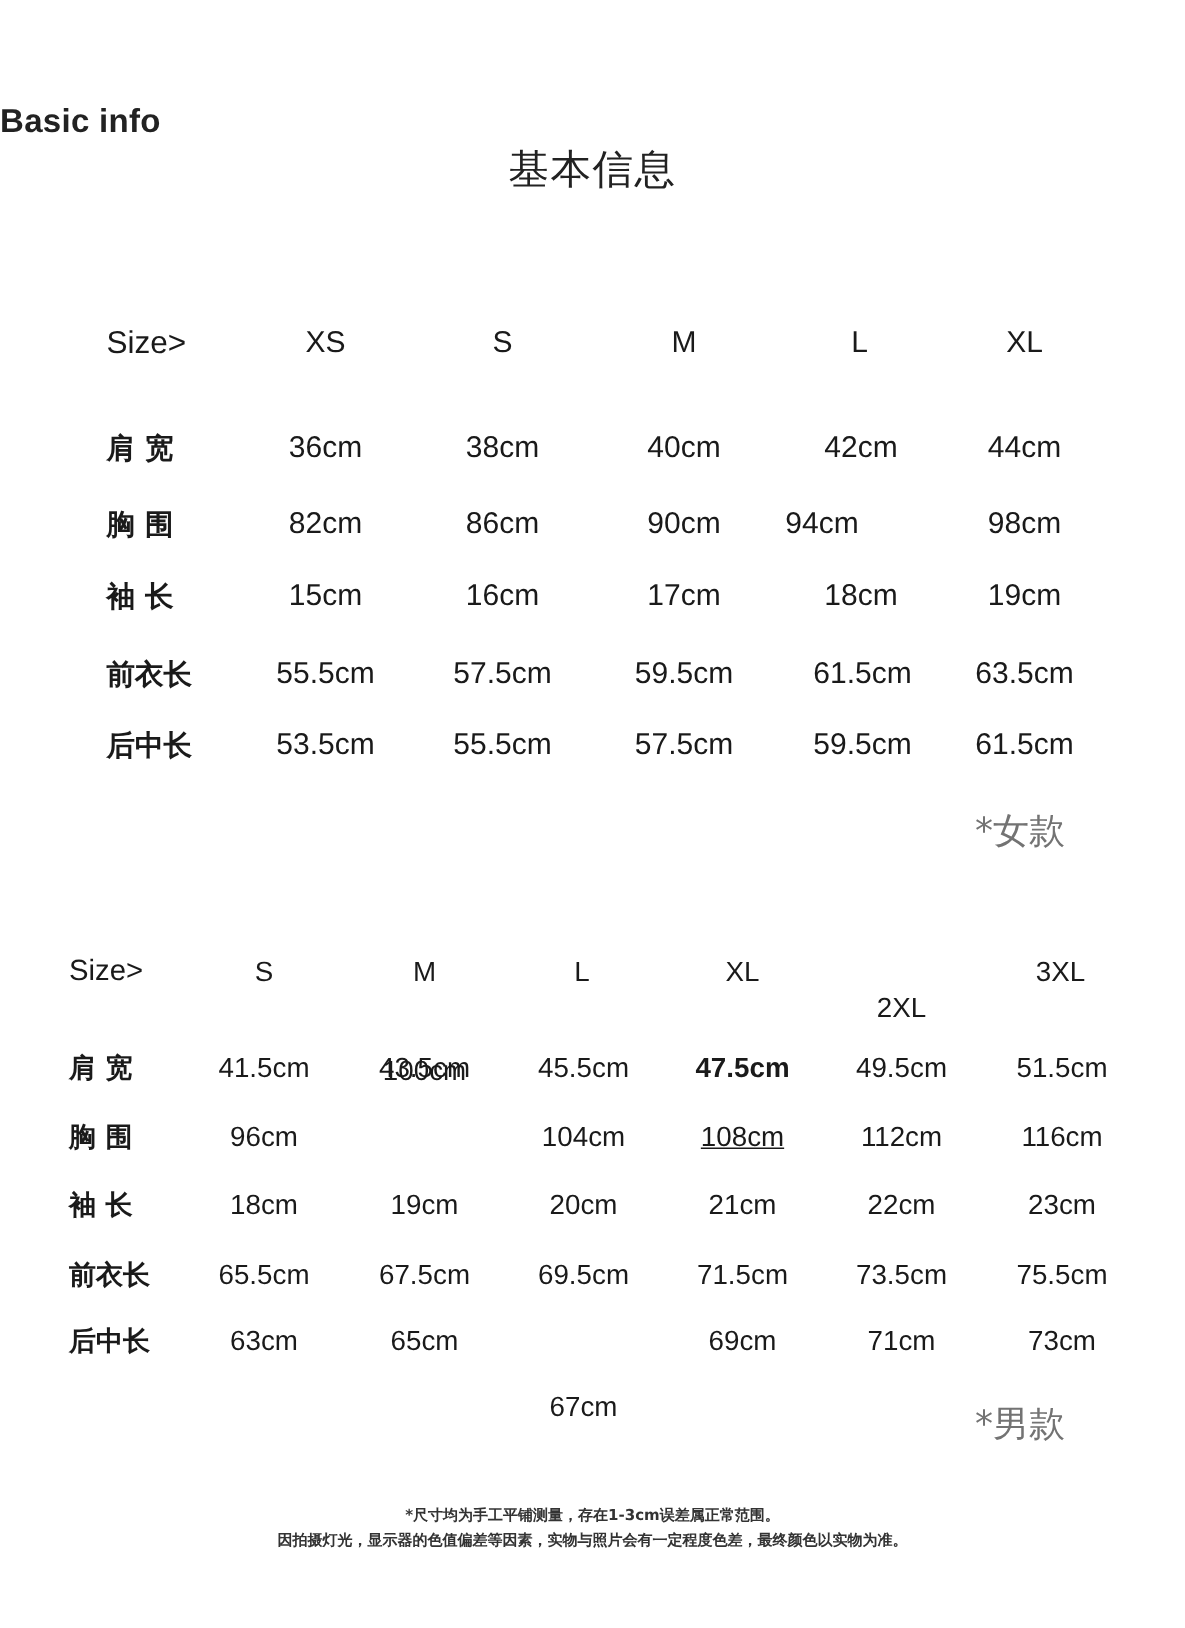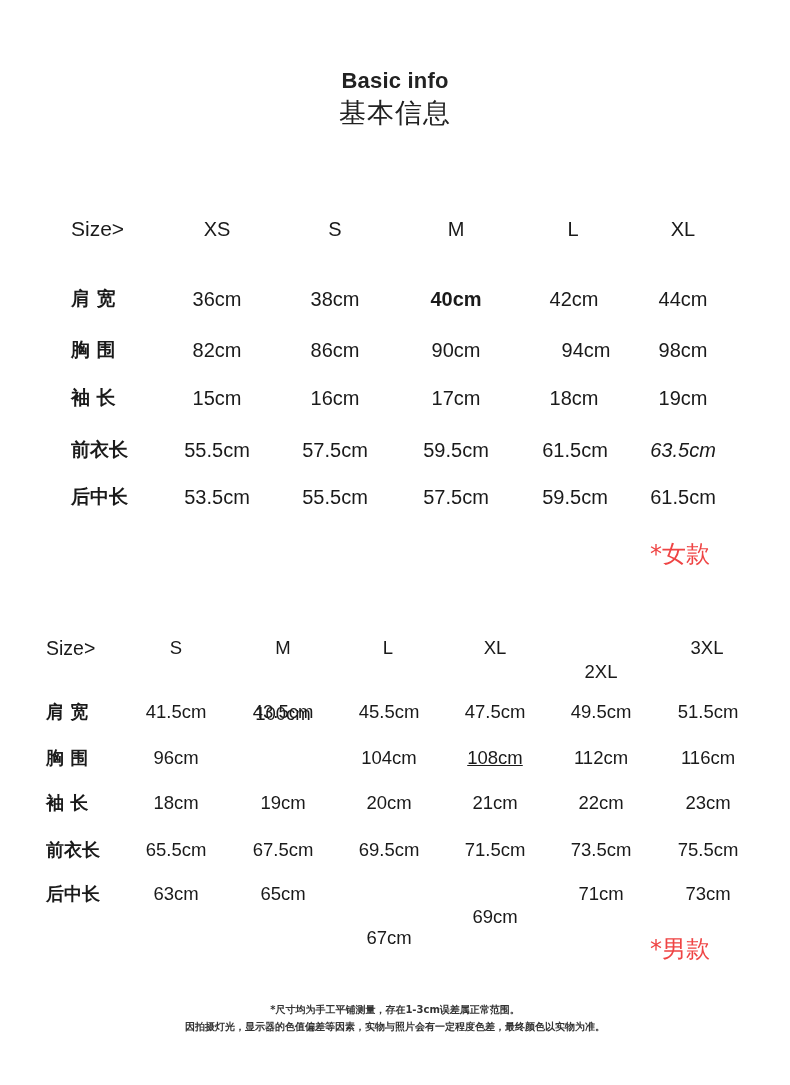--- a/index.html
+++ b/index.html
@@ -1,37 +1,37 @@
 <!DOCTYPE html>
 <html><head>
 <meta charset="utf-8">
 <style>
   html, body { margin: 0; padding: 0; background: #ffffff; }
   body {
     width: 790px; height: 1085px; position: relative; overflow: hidden;
     font-family: "Liberation Sans", "DejaVu Sans", sans-serif; color: #1a1a1a;
   }
-  .title-en { position: absolute; top: 68px; left: 0; width: 790px; text-align: center;
+  .title-en { position: absolute; top: 68px; left: 0; width: 790px; 
     font-size: 22px; font-weight: bold; color: #222; letter-spacing: 0.2px; }
   .title-cn { position: absolute; top: 95px; left: 0; width: 790px; text-align: center;
     font-family: "DejaVu Sans", sans-serif; font-size: 27px; color: #222; letter-spacing: 1px; }
 
   .tbl { position: absolute; left: 0; top: 0; width: 790px; }
   .cell { position: absolute; transform: translate(-50%, -50%); white-space: nowrap;
     font-size: 20px; color: #1a1a1a; }
   .rowlabel { position: absolute; transform: translateY(-50%); white-space: nowrap;
     font-family: "DejaVu Sans", sans-serif; font-size: 19px; font-weight: bold; color: #1a1a1a; }
   .sizelabel { position: absolute; transform: translateY(-50%); white-space: nowrap;
     font-size: 21px; color: #1a1a1a; }
 
   .t2 .cell { font-size: 18.5px; }
   .t2 .rowlabel { font-size: 18px; }
   .t2 .sizelabel { font-size: 19.5px; }
 
-  .tag { position: absolute; font-family: "DejaVu Sans", sans-serif; font-size: 24px; color: #ef4444; }
+  .tag { position: absolute; font-family: "DejaVu Sans", sans-serif; font-size: 24px; color: #737373; }
 
   .note { position: absolute; left: 0; width: 790px; text-align: center;
     font-family: "DejaVu Sans", sans-serif; font-size: 10px; color: #333; font-weight: bold; }
 </style>
 </head>
 <body>
 
 <div class="title-en">Basic info</div>
 <div class="title-cn">基本信息</div>
 
@@ -39,44 +39,44 @@
   <div class="sizelabel" style="left:71px; top:229px;">Size&gt;</div>
   <div class="cell" style="left:217px; top:229px;">XS</div>
   <div class="cell" style="left:335px; top:229px;">S</div>
   <div class="cell" style="left:456px; top:229px;">M</div>
   <div class="cell" style="left:573px; top:229px;">L</div>
   <div class="cell" style="left:683px; top:229px;">XL</div>
 
   <div class="rowlabel" style="left:71px; top:299px;">肩 宽</div>
   <div class="cell" style="left:217px; top:299px;">36cm</div>
   <div class="cell" style="left:335px; top:299px;">38cm</div>
-  <div class="cell" style="left:456px; top:299px;font-weight:bold;">40cm</div>
+  <div class="cell" style="left:456px; top:299px;">40cm</div>
   <div class="cell" style="left:574px; top:299px;">42cm</div>
   <div class="cell" style="left:683px; top:299px;">44cm</div>
 
   <div class="rowlabel" style="left:71px; top:350px;">胸 围</div>
   <div class="cell" style="left:217px; top:350px;">82cm</div>
   <div class="cell" style="left:335px; top:350px;">86cm</div>
   <div class="cell" style="left:456px; top:350px;">90cm</div>
-  <div class="cell" style="left:586px; top:350px;">94cm</div>
+  <div class="cell" style="left:548px; top:350px;">94cm</div>
   <div class="cell" style="left:683px; top:350px;">98cm</div>
 
   <div class="rowlabel" style="left:71px; top:398px;">袖 长</div>
   <div class="cell" style="left:217px; top:398px;">15cm</div>
   <div class="cell" style="left:335px; top:398px;">16cm</div>
   <div class="cell" style="left:456px; top:398px;">17cm</div>
   <div class="cell" style="left:574px; top:398px;">18cm</div>
   <div class="cell" style="left:683px; top:398px;">19cm</div>
 
   <div class="rowlabel" style="left:71px; top:450px;">前衣长</div>
   <div class="cell" style="left:217px; top:450px;">55.5cm</div>
   <div class="cell" style="left:335px; top:450px;">57.5cm</div>
   <div class="cell" style="left:456px; top:450px;">59.5cm</div>
   <div class="cell" style="left:575px; top:450px;">61.5cm</div>
-  <div class="cell" style="left:683px; top:450px;font-style:italic;">63.5cm</div>
+  <div class="cell" style="left:683px; top:450px;">63.5cm</div>
 
   <div class="rowlabel" style="left:71px; top:497px;">后中长</div>
   <div class="cell" style="left:217px; top:497px;">53.5cm</div>
   <div class="cell" style="left:335px; top:497px;">55.5cm</div>
   <div class="cell" style="left:456px; top:497px;">57.5cm</div>
   <div class="cell" style="left:575px; top:497px;">59.5cm</div>
   <div class="cell" style="left:683px; top:497px;">61.5cm</div>
 </div>
 
 <div class="tag" style="left:650px; top:538px;">*女款</div>
@@ -87,21 +87,21 @@
   <div class="cell" style="left:283px; top:648px;">M</div>
   <div class="cell" style="left:388px; top:648px;">L</div>
   <div class="cell" style="left:495px; top:648px;">XL</div>
   <div class="cell" style="left:601px; top:648px;margin-top:24px;">2XL</div>
   <div class="cell" style="left:707px; top:648px;">3XL</div>
 
   <div class="rowlabel" style="left:46px; top:712px;">肩 宽</div>
   <div class="cell" style="left:176px; top:712px;">41.5cm</div>
   <div class="cell" style="left:283px; top:712px;">43.5cm</div>
   <div class="cell" style="left:389px; top:712px;">45.5cm</div>
-  <div class="cell" style="left:495px; top:712px;">47.5cm</div>
+  <div class="cell" style="left:495px; top:712px;font-weight:bold;">47.5cm</div>
   <div class="cell" style="left:601px; top:712px;">49.5cm</div>
   <div class="cell" style="left:708px; top:712px;">51.5cm</div>
 
   <div class="rowlabel" style="left:46px; top:758px;">胸 围</div>
   <div class="cell" style="left:176px; top:758px;">96cm</div>
   <div class="cell" style="left:283px; top:714px;text-align:center;">100cm</div>
   <div class="cell" style="left:389px; top:758px;">104cm</div>
   <div class="cell" style="left:495px; top:758px;text-decoration:underline;">108cm</div>
   <div class="cell" style="left:601px; top:758px;">112cm</div>
   <div class="cell" style="left:708px; top:758px;">116cm</div>
@@ -119,21 +119,21 @@
   <div class="cell" style="left:283px; top:850px;">67.5cm</div>
   <div class="cell" style="left:389px; top:850px;">69.5cm</div>
   <div class="cell" style="left:495px; top:850px;">71.5cm</div>
   <div class="cell" style="left:601px; top:850px;">73.5cm</div>
   <div class="cell" style="left:708px; top:850px;">75.5cm</div>
 
   <div class="rowlabel" style="left:46px; top:894px;">后中长</div>
   <div class="cell" style="left:176px; top:894px;">63cm</div>
   <div class="cell" style="left:283px; top:894px;">65cm</div>
   <div class="cell" style="left:389px; top:894px;margin-top:44px;">67cm</div>
-  <div class="cell" style="left:495px; top:894px;margin-top:23px;">69cm</div>
+  <div class="cell" style="left:495px; top:894px;">69cm</div>
   <div class="cell" style="left:601px; top:894px;">71cm</div>
   <div class="cell" style="left:708px; top:894px;">73cm</div>
 </div>
 
 <div class="tag" style="left:650px; top:933px;text-align:center;">*男款</div>
 
 <div class="note" style="top:1003px;">*尺寸均为手工平铺测量，存在1-3cm误差属正常范围。</div>
 <div class="note" style="top:1020px;">因拍摄灯光，显示器的色值偏差等因素，实物与照片会有一定程度色差，最终颜色以实物为准。</div>
 
 </body></html>

